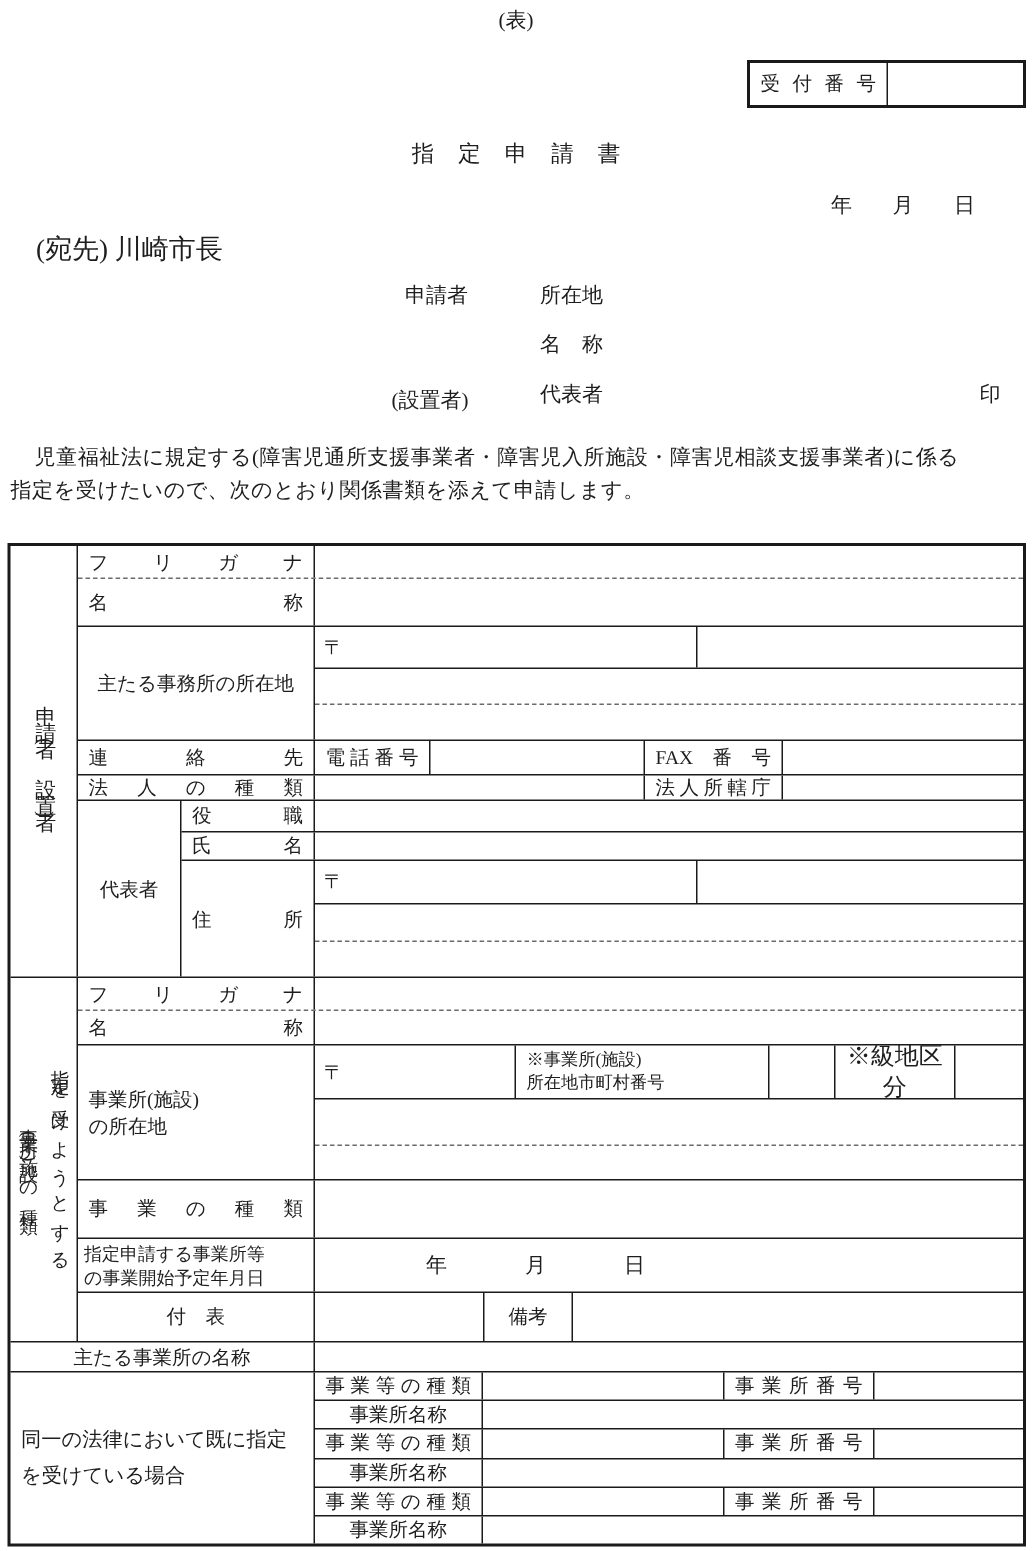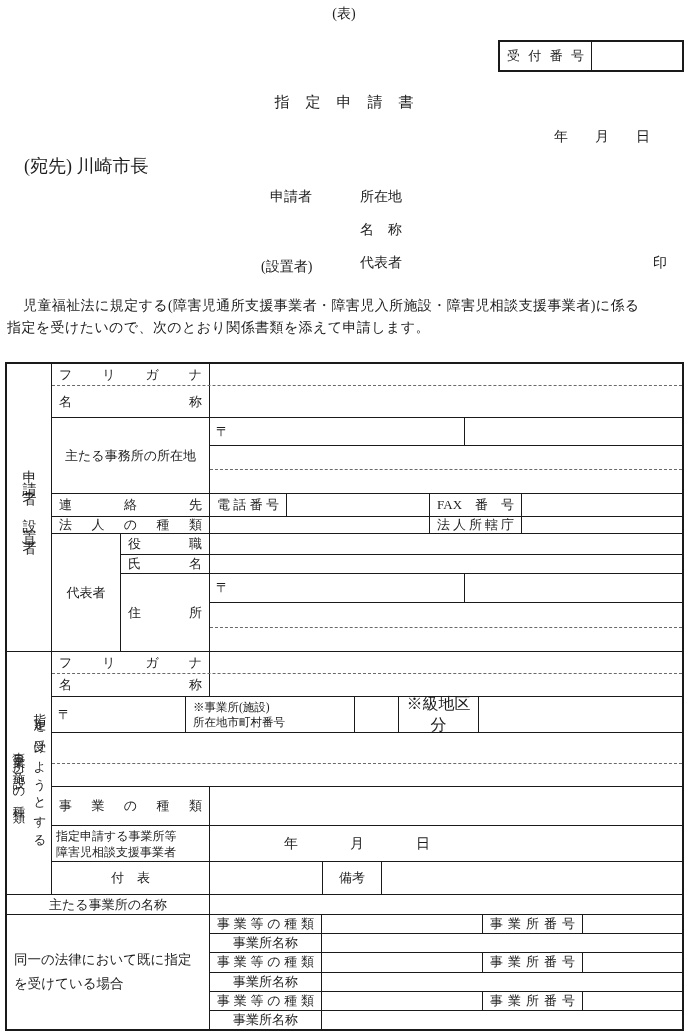--- a/index.html
+++ b/index.html
@@ -213,20 +213,26 @@
           </div>
         <div class="f1"></div>
       </div>
       <div class="row h23 bb">
         <div class="lbl w158 br jl">
             <span class="t">名称</span>
           </div>
         <div class="f1"></div>
       </div>
       <div class="row h90 bb">
+        <div class="lbl w158 br">
+          <span class="t2">
+            <span class="jline">事業所(施設)</span>
+            <span class="jline">の所在地</span>
+          </span>
+        </div>
         <div class="col f1">
           <div class="row h36 bb">
             <div class="postal w134 br">〒</div>
             <div class="lbl w169 br small2">
               <span class="t2">
                 <span class="jline">※事業所(施設)</span>
                 <span class="jline">所在地市町村番号</span>
               </span>
             </div>
             <div class="w44 br"></div>
@@ -244,21 +250,21 @@
       <div class="row h39 bb">
         <div class="lbl w158 br jl">
             <span class="t">事業の種類</span>
           </div>
         <div class="f1"></div>
       </div>
       <div class="row h36 bb">
         <div class="lbl w158 br startlbl">
           <span class="t2">
             <span>指定申請する事業所等</span><br>
-            <span>障害児相談支援事業者</span>
+            <span>の事業開始予定年月日</span>
           </span>
         </div>
         <div class="f1 ymd">
           <span>年</span>
           <span>月</span>
           <span>日</span>
         </div>
       </div>
       <div class="row f1">
         <div class="lbl w158 br ctr">

